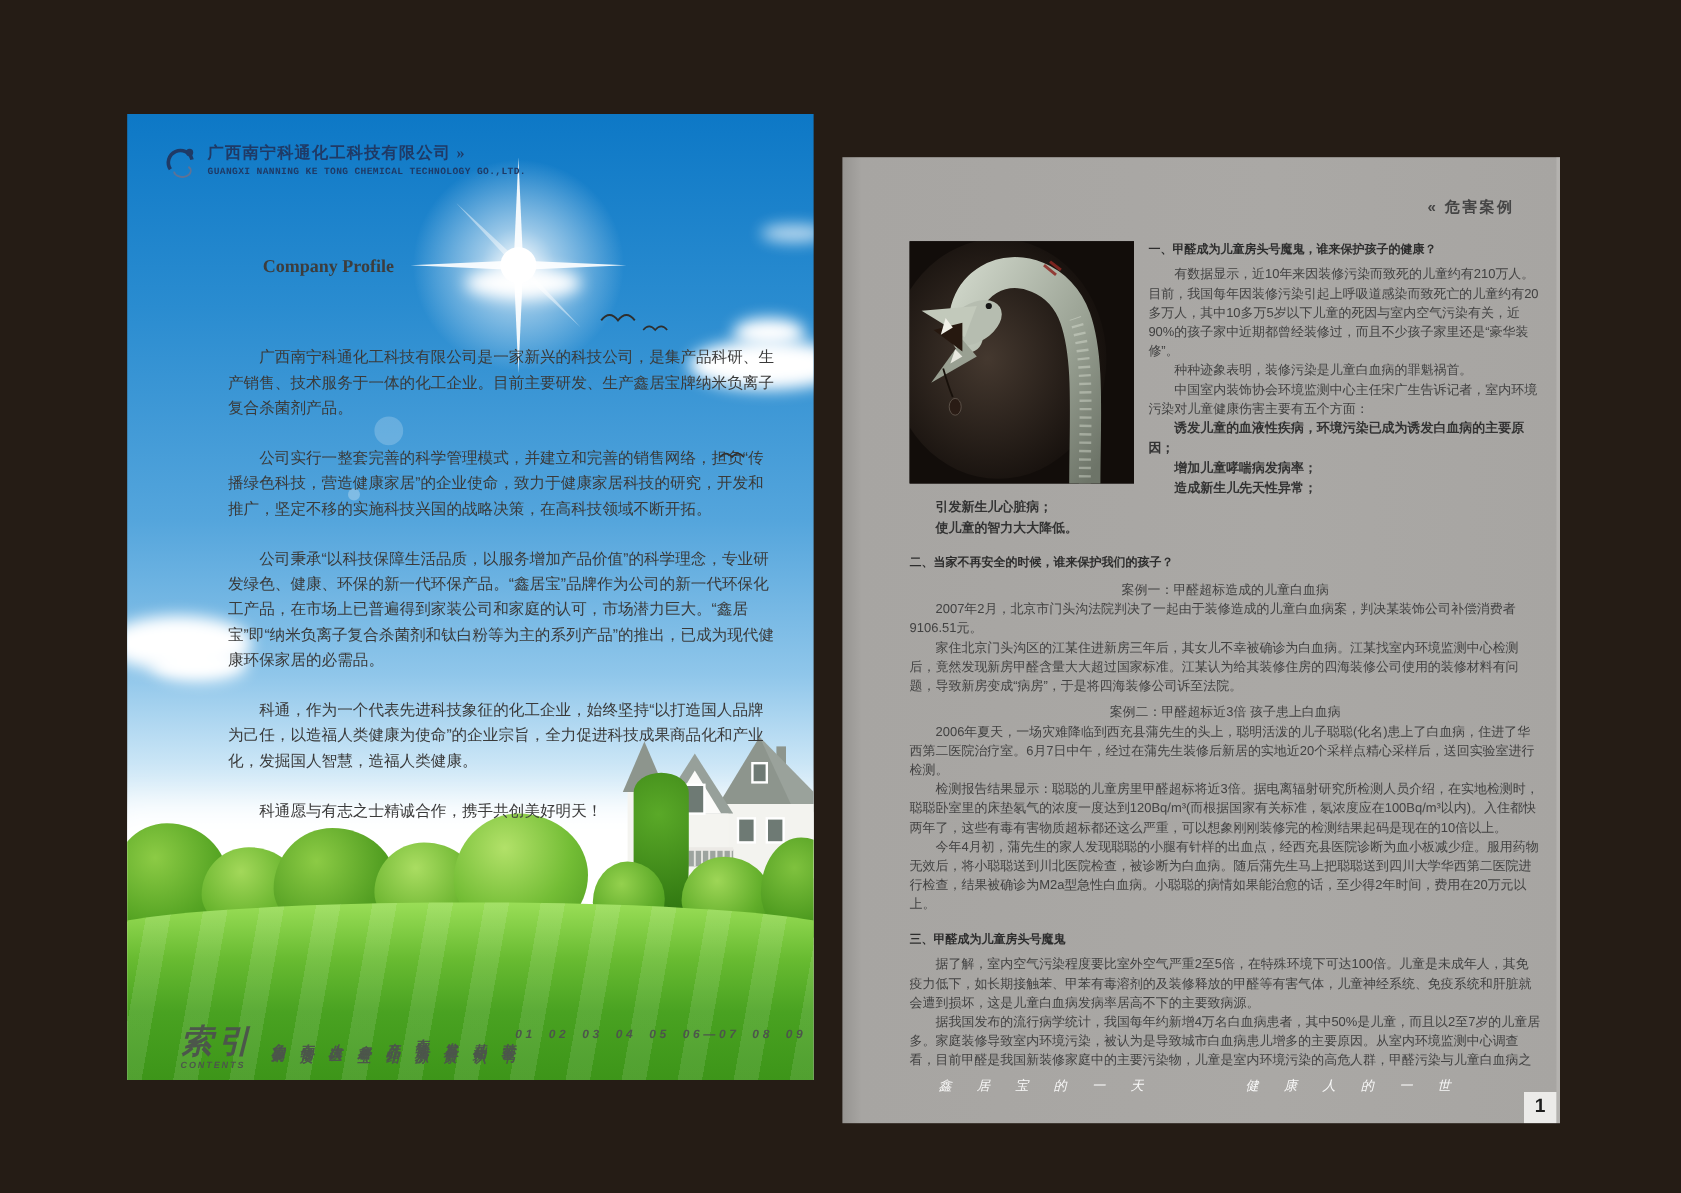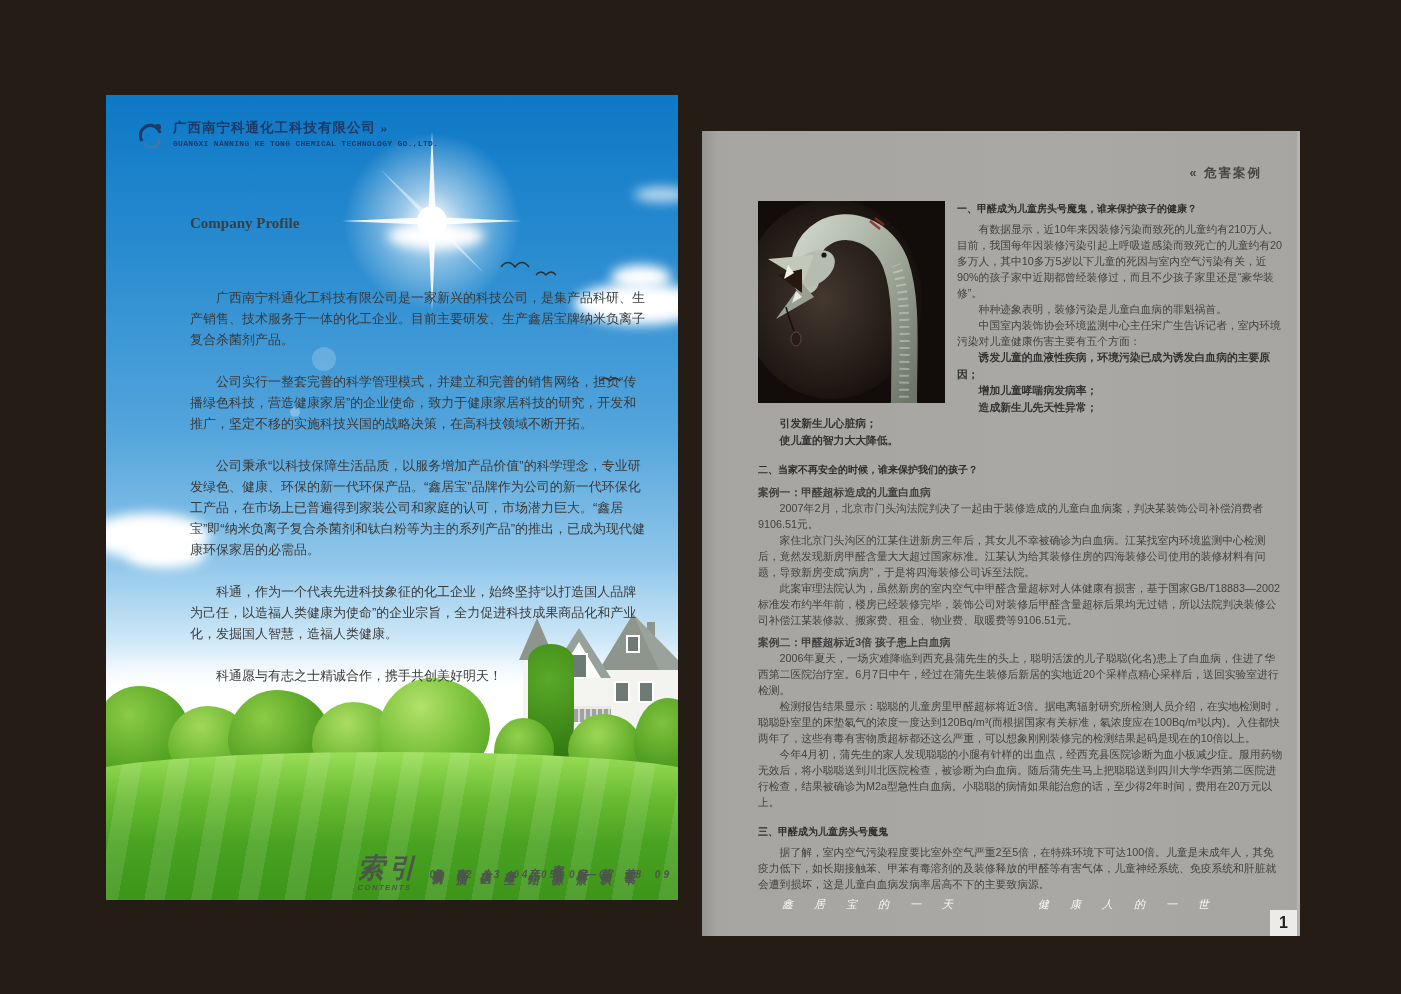--- a/index.html
+++ b/index.html
@@ -16,55 +16,55 @@
   .cloud{position:absolute;background:#fff;border-radius:50%;filter:blur(6px);}
   .flare-dot{position:absolute;border-radius:50%;background:#fff;}
 
   .lp-header{position:absolute;top:24px;left:30px;display:flex;align-items:flex-start;gap:7px;z-index:5;}
   .lp-logo{width:30px;height:30px;}
   .company-cn{font-family:"Liberation Serif",serif;font-weight:700;font-size:13.5px;color:#1f3a66;letter-spacing:1px;}
   .company-en{font-family:Liberation Mono, monospace;font-weight:700;font-size:8px;color:#1f3a66;margin-top:2px;letter-spacing:.3px;}
 
   .lp-title-block{position:absolute;left:84px;top:118px;z-index:5;}
   .lp-title{font-family:"Liberation Serif",serif;font-size:31px;font-weight:700;color:#3d3d3d;letter-spacing:4px;}
-  .lp-subtitle{font-family:"Liberation Serif",serif;font-size:15px;font-weight:700;color:#3d3d3d;margin-top:2px;}
+  .lp-subtitle{font-family:"Liberation Serif",serif;font-size:15px;font-weight:700;color:#3d3d3d;margin-top:2px;margin-left:29px;}
 
   .lp-body{position:absolute;left:84px;top:192px;width:458px;z-index:5;}
   .lp-body p{margin:0 0 21px;font-size:13px;line-height:21px;color:#3a3a3a;text-indent:2em;}
 
   .sun-wrap{position:absolute;left:236px;top:36px;width:180px;height:180px;z-index:1;}
   .haze{position:absolute;left:-20px;right:-20px;bottom:148px;height:84px;background:#fff;filter:blur(16px);z-index:2;}
   .tree{position:absolute;z-index:3;border-radius:48% 52% 45% 55%/55% 50% 50% 45%;}
   .lawn{position:absolute;left:-5%;width:110%;bottom:0;height:148px;z-index:4;
     background:linear-gradient(180deg,#9ade57 0%,#68bb31 32%,#49a221 62%,#3d9519 100%);
     border-radius:50% 50% 0 0/26px 26px 0 0;}
   .lawn::after{content:"";position:absolute;inset:0;
     background:repeating-linear-gradient(100deg,rgba(255,255,255,.10) 0 20px,rgba(255,255,255,0) 20px 46px);
     border-radius:inherit;}
   .house{position:absolute;right:-4px;bottom:112px;z-index:2;}
   .birds{position:absolute;left:390px;top:158px;z-index:2;}
 
   .contents-block{position:absolute;right:6px;bottom:8px;display:flex;align-items:flex-start;gap:10px;color:#4c564b;z-index:6;font-style:italic;}
   .idx-title{font-size:27px;font-weight:700;letter-spacing:4px;line-height:26px;}
   .idx-subtitle{font-size:7.5px;font-weight:700;letter-spacing:1.6px;margin-top:2px;}
-  .idx-right{display:flex;flex-direction:column;}
+  .idx-right{display:flex;flex-direction:row;}
   .idx-labels{display:flex;align-items:flex-end;gap:9px;}
   .idx-label{writing-mode:vertical-rl;text-orientation:upright;font-size:11px;font-weight:700;letter-spacing:2px;}
   .idx-numbers{font-size:10px;font-weight:700;letter-spacing:3px;word-spacing:5px;margin-top:2px;white-space:nowrap;}
 
   
   .right-page{left:702px;width:598px;
     background:linear-gradient(90deg,#969491 0px,#a7a5a2 16px,#aaa8a5 60%,#a7a5a2 100%);margin-top:36px;}
   .rp-header{position:absolute;top:34px;right:38px;font-size:12.5px;font-weight:700;color:#454545;letter-spacing:2px;}
   .rp-content{position:absolute;top:70px;left:56px;right:16px;bottom:42px;overflow:hidden;}
   .snake-box{float:left;width:193px;height:204px;margin:-2px 12px 10px -6px;background:#120d0a;}
   .rp-content h3{margin:0 0 4px;font-size:10px;line-height:16px;color:#2d2d2d;}
   .rp-content p{margin:0;font-size:10.8px;line-height:16px;color:#424242;text-indent:2em;}
   .rp-content .bullet{font-weight:700;color:#333;line-height:16.5px;}
-  .case-title{font-weight:700;text-indent:0 !important;margin-top:6px !important;color:#383838;}
+  .case-title{font-weight:400;text-indent:0 !important;margin-top:6px !important;color:#383838;text-align:center;}
   .sec{margin-top:14px;}
   .sec.clear{clear:both;}
   .rp-slogan{position:absolute;left:50px;right:40px;bottom:24px;text-align:center;
     color:rgba(255,255,255,.92);font-size:11px;letter-spacing:21px;white-space:nowrap;overflow:hidden;font-style:italic;}
   .page-num{position:absolute;right:3px;bottom:0;width:27px;height:26px;background:#ecebe9;
     display:flex;align-items:center;justify-content:center;font-size:16px;font-weight:700;color:#1e1e1e;}
   .page-edge{position:absolute;right:0;top:0;width:3px;height:100%;background:#bdbbb8;opacity:.6;}
 </style>
 </head>
 <body>
@@ -230,21 +230,20 @@
       <p class="bullet">造成新生儿先天性异常；</p>
       <p class="bullet">引发新生儿心脏病；</p>
       <p class="bullet">使儿童的智力大大降低。</p>
     </div>
 
     <div class="sec clear">
       <h3>二、当家不再安全的时候，谁来保护我们的孩子？</h3>
       <p class="case-title">案例一：甲醛超标造成的儿童白血病</p>
       <p>2007年2月，北京市门头沟法院判决了一起由于装修造成的儿童白血病案，判决某装饰公司补偿消费者9106.51元。</p>
       <p>家住北京门头沟区的江某住进新房三年后，其女儿不幸被确诊为白血病。江某找室内环境监测中心检测后，竟然发现新房甲醛含量大大超过国家标准。江某认为给其装修住房的四海装修公司使用的装修材料有问题，导致新房变成“病房”，于是将四海装修公司诉至法院。</p>
-      <p>此案审理法院认为，虽然新房的室内空气中甲醛含量超标对人体健康有损害，基于国家GB/T18883—2002标准发布约半年前，楼房已经装修完毕，装饰公司对装修后甲醛含量超标后果均无过错，所以法院判决装修公司补偿江某装修款、搬家费、租金、物业费、取暖费等9106.51元。</p>
       <p class="case-title">案例二：甲醛超标近3倍 孩子患上白血病</p>
       <p>2006年夏天，一场灾难降临到西充县蒲先生的头上，聪明活泼的儿子聪聪(化名)患上了白血病，住进了华西第二医院治疗室。6月7日中午，经过在蒲先生装修后新居的实地近20个采样点精心采样后，送回实验室进行检测。</p>
       <p>检测报告结果显示：聪聪的儿童房里甲醛超标将近3倍。据电离辐射研究所检测人员介绍，在实地检测时，聪聪卧室里的床垫氡气的浓度一度达到120Bq/m³(而根据国家有关标准，氡浓度应在100Bq/m³以内)。入住都快两年了，这些有毒有害物质超标都还这么严重，可以想象刚刚装修完的检测结果起码是现在的10倍以上。</p>
       <p>今年4月初，蒲先生的家人发现聪聪的小腿有针样的出血点，经西充县医院诊断为血小板减少症。服用药物无效后，将小聪聪送到川北医院检查，被诊断为白血病。随后蒲先生马上把聪聪送到四川大学华西第二医院进行检查，结果被确诊为M2a型急性白血病。小聪聪的病情如果能治愈的话，至少得2年时间，费用在20万元以上。</p>
     </div>
 
     <div class="sec">
       <h3>三、甲醛成为儿童房头号魔鬼</h3>
       <p>据了解，室内空气污染程度要比室外空气严重2至5倍，在特殊环境下可达100倍。儿童是未成年人，其免疫力低下，如长期接触苯、甲苯有毒溶剂的及装修释放的甲醛等有害气体，儿童神经系统、免疫系统和肝脏就会遭到损坏，这是儿童白血病发病率居高不下的主要致病源。</p>
       <p>据我国发布的流行病学统计，我国每年约新增4万名白血病患者，其中50%是儿童，而且以2至7岁的儿童居多。家庭装修导致室内环境污染，被认为是导致城市白血病患儿增多的主要原因。从室内环境监测中心调查看，目前甲醛是我国新装修家庭中的主要污染物，儿童是室内环境污染的高危人群，甲醛污染与儿童白血病之间的关系应该引起全社会关注。</p>

